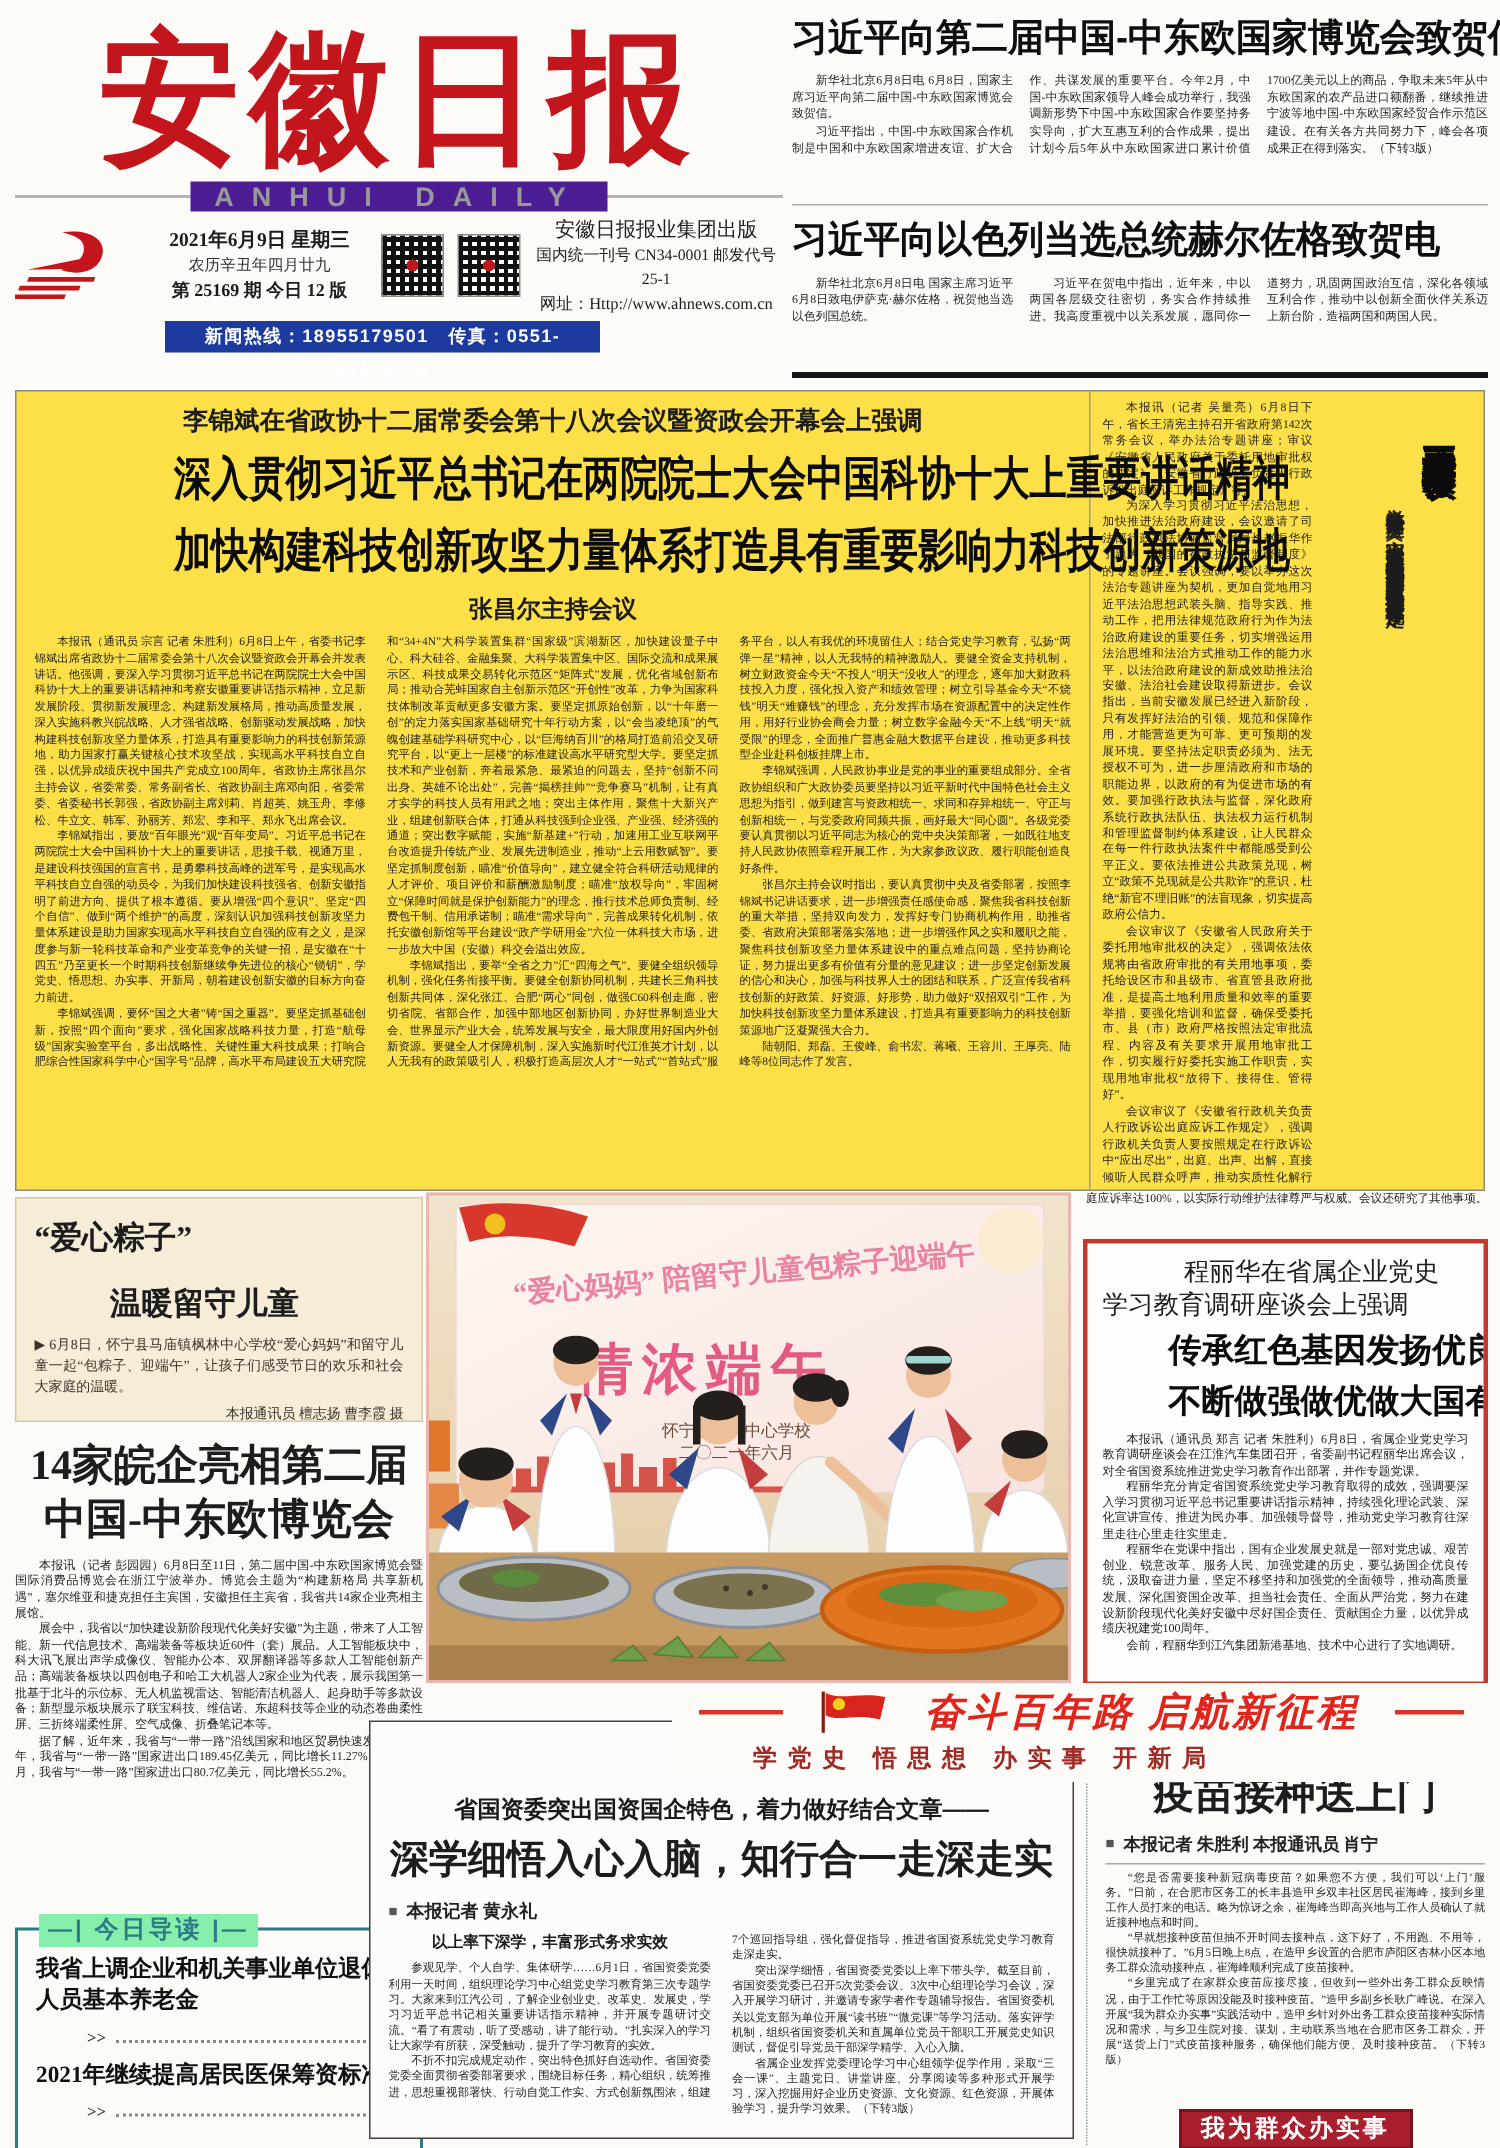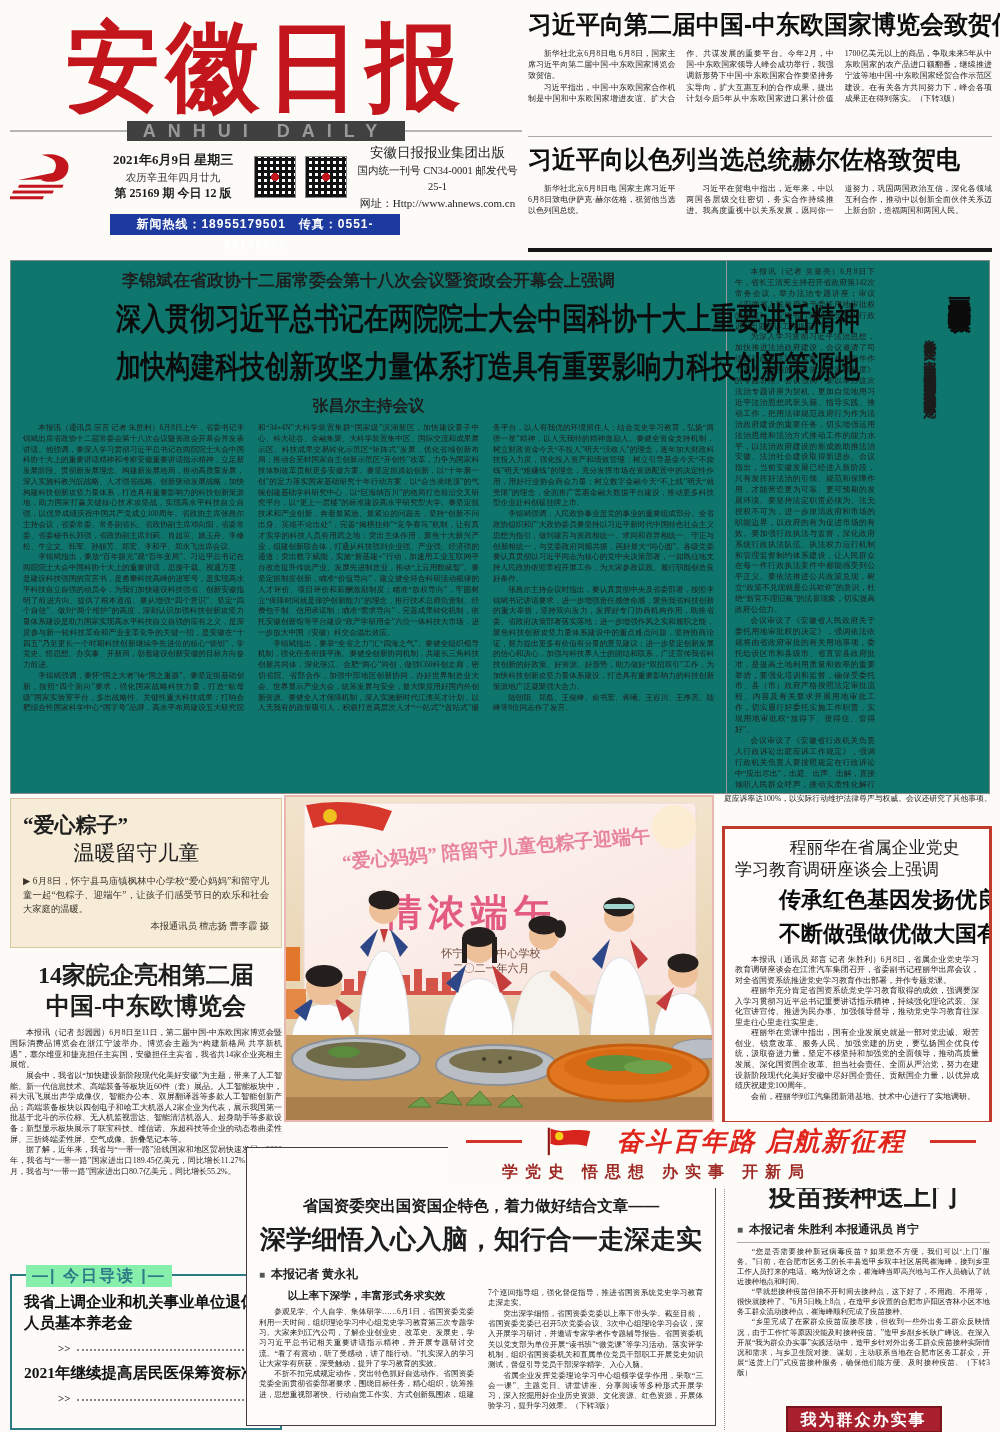--- a/index.html
+++ b/index.html
@@ -7,21 +7,21 @@
   .serif{font-family:"Liberation Serif","DejaVu Serif",serif;}
   .page{position:relative;width:1000px;height:1432px;margin:0 auto;background:#fcfbf8;overflow:hidden;
         box-shadow:0 0 8px rgba(0,0,0,.25);font-family:"Liberation Serif","DejaVu Serif",serif;color:#1d1d1d;}
   p{margin:0;text-indent:2em;}
   
   .mast{position:absolute;left:10px;top:4px;width:512px;height:252px;}
   .mast-title{font-size:94px;line-height:1.32;font-weight:bold;color:#c3161c;text-align:center;
               letter-spacing:6px;font-family:"DejaVu Serif","Liberation Serif",serif;transform:scaleY(1.02);}
   .mast-eng{position:relative;text-align:center;height:22px;margin-top:-8px;}
   .mast-eng .line{position:absolute;left:0;right:0;top:10px;border-top:2px solid #b5b5b5;}
-  .mast-eng span{position:relative;background:#404040;padding:0 16px;color:#999;
+  .mast-eng span{position:relative;background:#4c1d95;padding:0 16px;color:#999;
                  font:bold 18px/22px "Liberation Sans","DejaVu Sans",sans-serif;letter-spacing:12px;}
   .pub-row{display:flex;align-items:center;margin-top:8px;height:54px;}
   .logo{width:88px;height:54px;flex:0 0 auto;}
   .dateblock{width:150px;text-align:center;line-height:1.45;}
   .d1{font-size:13px;font-weight:bold;}
   .d2{font-size:10.5px;color:#333;}
   .d3{font-size:12px;font-weight:bold;}
   .qrs{display:flex;gap:9px;margin:0 6px;}
   .qr{width:40px;height:40px;border:1px solid #888;background-color:#fff;
       background-image:radial-gradient(circle at 50% 50%, #c3161c 0 4px, rgba(0,0,0,0) 4px),
@@ -35,45 +35,45 @@
            font:bold 12px/21px "Liberation Sans","DejaVu Sans",sans-serif;letter-spacing:1px;}
   
   .topnews{position:absolute;left:528px;top:8px;width:464px;height:244px;border-bottom:4px solid #151515;box-sizing:border-box;}
   .tn-head{font-family:"Liberation Sans","DejaVu Sans",sans-serif;font-weight:900;font-size:25px;color:#0e0e0e;
            white-space:nowrap;transform:scaleX(.96);transform-origin:left center;}
   .tn-body{column-count:3;column-gap:11px;font-size:7.9px;line-height:1.42;text-align:justify;
            height:80px;overflow:hidden;margin-top:7px;}
   .tn-div{border-top:1px solid #aaa;margin:8px 0 6px;}
   
   .mainframe{position:absolute;left:10px;top:260px;width:980px;height:534px;border:1px solid #8a8a8a;
-             box-sizing:border-box;display:flex;background:#0f766e;}
+             box-sizing:border-box;display:flex;background:#fde047;}
   .lead{width:716px;box-sizing:border-box;padding:8px 12px 4px;border-right:1px solid #9a9a9a;}
   .lead-kicker{text-align:center;font-size:17px;font-weight:bold;}
   .lead-h{text-align:center;white-space:nowrap;margin-top:6px;}
   .lead-h span{display:inline-block;font-family:"Liberation Sans","DejaVu Sans",sans-serif;font-weight:900;
                font-size:31px;color:#0b0b0b;transform:scaleX(.80);transform-origin:center;}
   .lead-mod{text-align:center;font-size:16px;font-weight:bold;margin:8px 0 6px;}
   .lead-body{column-count:3;column-gap:14px;font-size:7.6px;line-height:1.42;text-align:justify;
              height:364px;overflow:hidden;}
   .gov{flex:1;display:flex;box-sizing:border-box;padding:6px 6px 4px 8px;}
   .gov-body{width:140px;flex:0 0 auto;font-size:7.8px;line-height:1.4;text-align:justify;overflow:hidden;}
   .gov-sub{flex:0 0 auto;width:58px;height:438px;margin:62px 4px 0 6px;writing-mode:vertical-rl;
            font-size:12.5px;font-weight:bold;letter-spacing:1px;line-height:1.55;overflow:hidden;}
   .gov-title{flex:0 0 auto;writing-mode:vertical-rl;margin:14px 2px 0 2px;height:506px;
              font-family:"Liberation Sans","DejaVu Sans",sans-serif;font-weight:900;font-size:23px;
              letter-spacing:.5px;color:#0c0c0c;overflow:hidden;}
   
   .leftcol{position:absolute;left:10px;top:798px;width:272px;height:626px;}
   .zbox{background:#f6ecd8;border:1px solid #d8c8a2;box-sizing:border-box;height:150px;padding:12px 12px 6px;overflow:hidden;}
   .z-t1{font-size:21px;font-weight:bold;}
-  .z-t2{font-size:21px;font-weight:normal;text-indent:2.4em;}
+  .z-t2{font-size:21px;font-weight:bold;text-indent:2.4em;margin-top:16px;}
   .z-cap{font-size:9.3px;line-height:1.5;color:#3c332a;margin-top:8px;text-align:justify;text-indent:0;}
   .z-credit{text-align:right;font-size:9.3px;color:#3c332a;margin-top:3px;}
   .wanqi{margin-top:12px;}
-  .w-t{text-align:center;font-size:24px;font-weight:bold;line-height:1.28;}
+  .w-t{text-align:center;font-size:28px;font-weight:bold;line-height:1.28;}
   .w-body{margin-top:7px;font-size:8px;line-height:1.33;text-align:justify;height:236px;overflow:hidden;}
   .daodu{margin-top:10px;border:2px solid #2e7b87;position:relative;height:156px;box-sizing:border-box;padding:16px 12px 6px;}
   .d-tab{position:absolute;top:-11px;left:14px;background:#86efac;color:#2e7b87;padding:0 6px;
          font:bold 16px/22px "Liberation Sans","DejaVu Sans",sans-serif;letter-spacing:2px;}
   .d-item{font-size:15.5px;font-weight:bold;line-height:1.35;color:#101010;text-indent:0;}
   .d-ref{display:flex;align-items:flex-end;margin:5px 0 9px;font-size:11px;font-weight:bold;color:#333;}
   .d-arrow{margin:0 6px 0 34px;}
   .d-dots{flex:1;border-bottom:2px dotted #888;margin:0 8px 3px 0;}
   
   .photo{position:absolute;left:284px;top:795px;width:430px;height:327px;border:2px solid #eab6b0;

